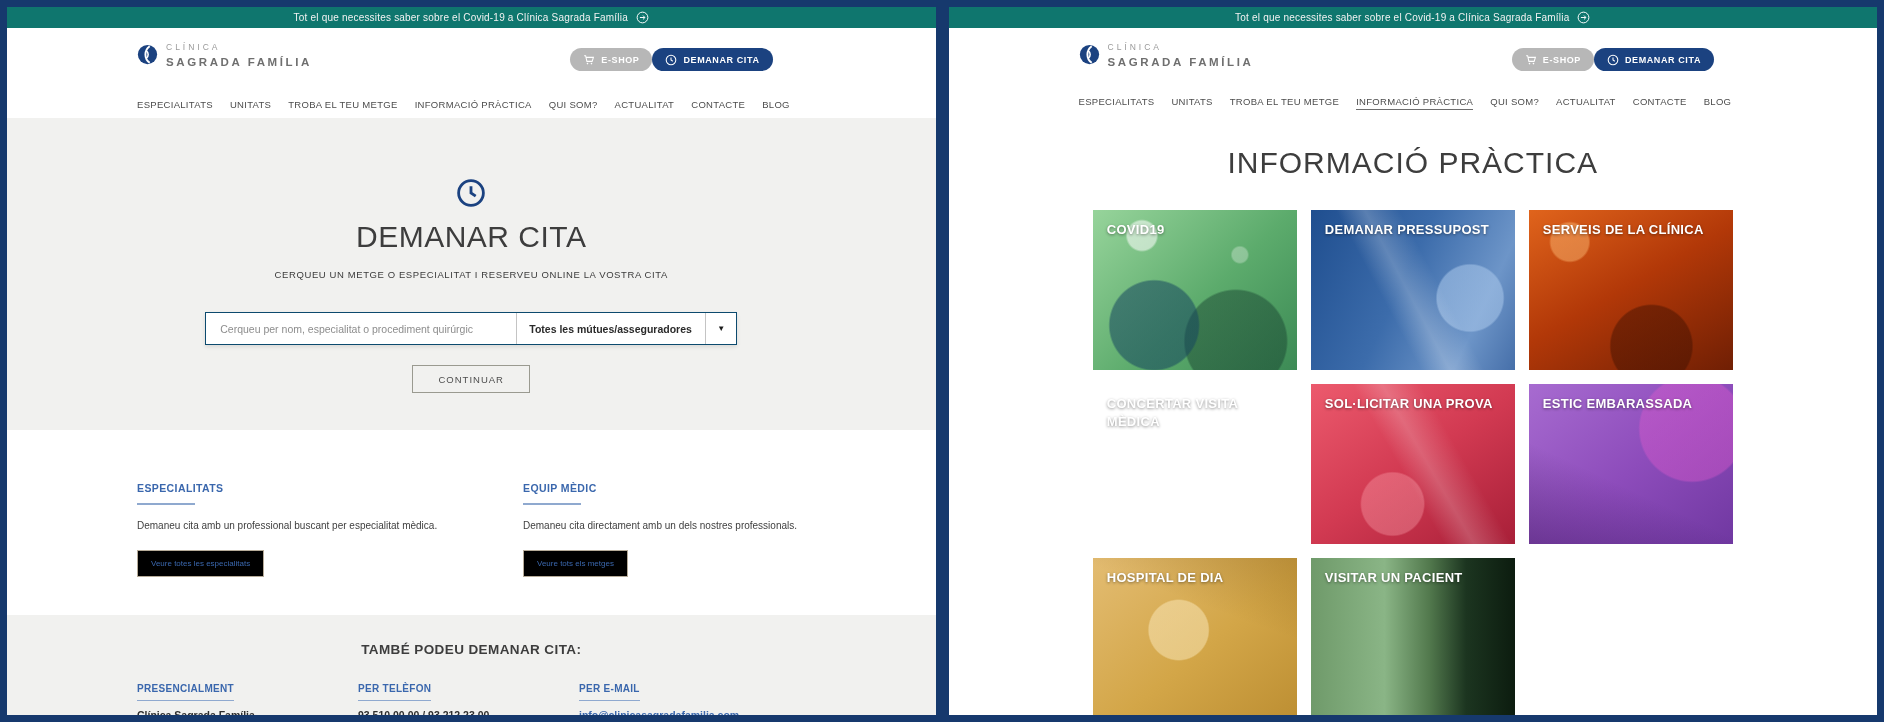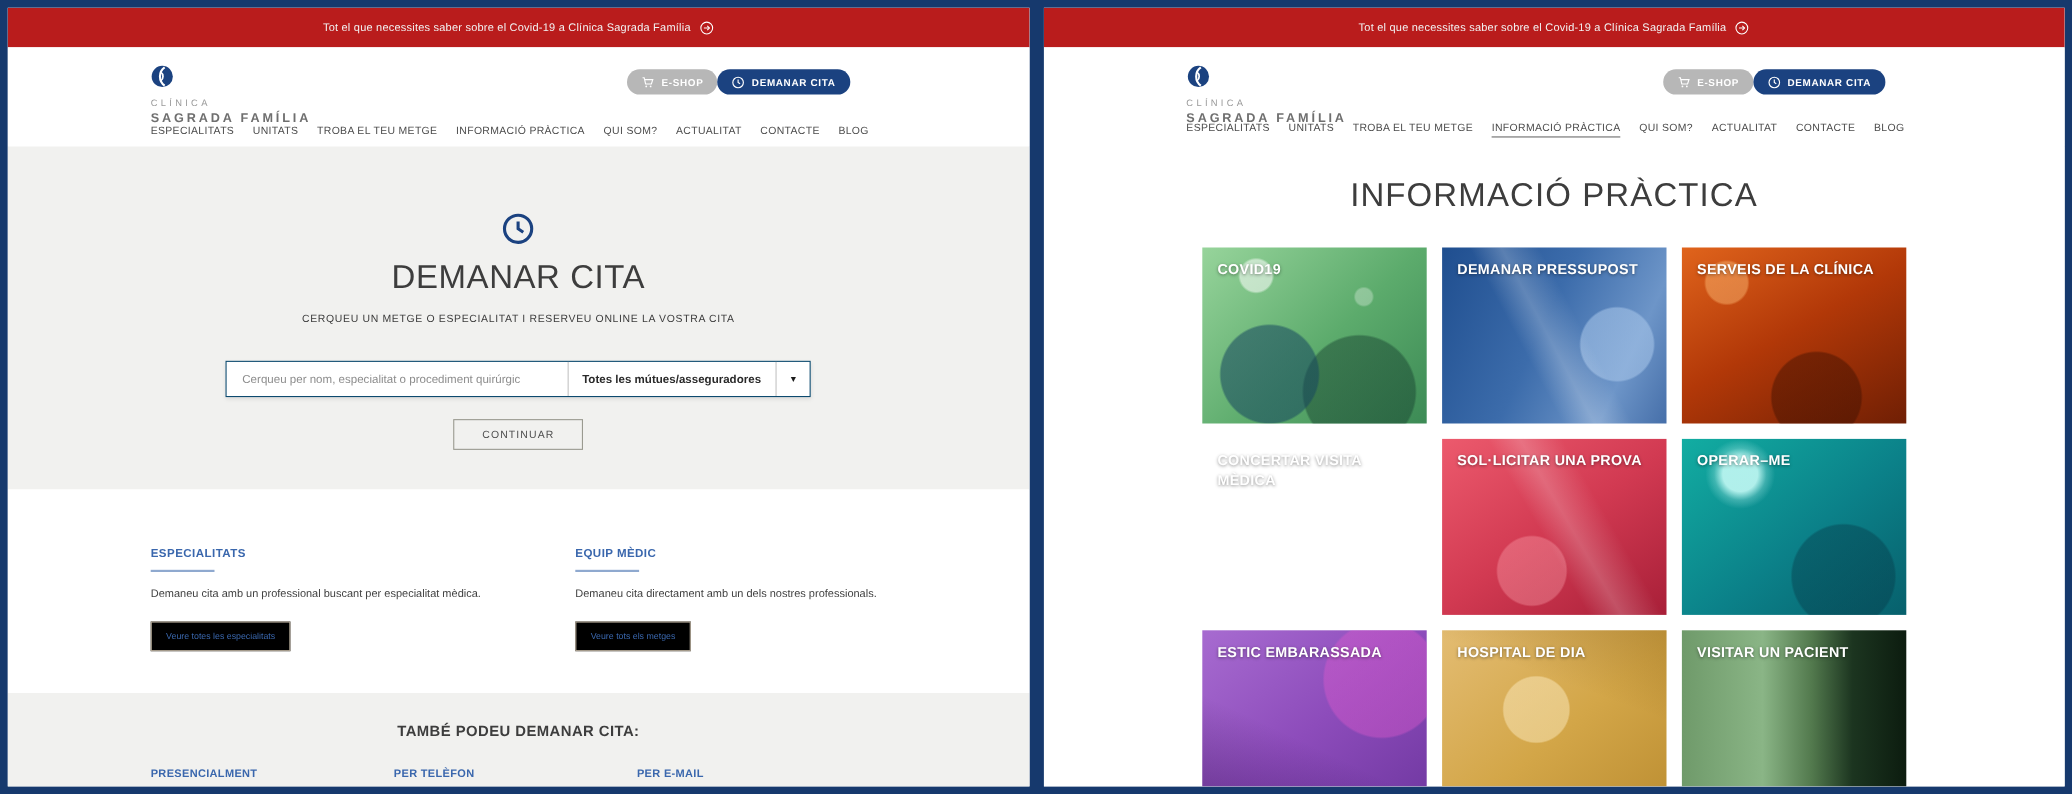--- a/index.html
+++ b/index.html
@@ -3,27 +3,27 @@
 <meta charset="utf-8">
 <style>
   * { margin:0; padding:0; box-sizing:border-box; }
   html,body { background:#0d2b55; }
   body { font-family:"Liberation Sans", sans-serif; }
 
   .frame { width:1884px; height:722px; background:#16396d; padding:7px; display:flex; gap:13px; }
   .panel { flex:1; background:#ffffff; overflow:hidden; display:flex; flex-direction:column; position:relative; }
 
   
-  .topbar { height:36px; background:#b91c1c; display:flex; align-items:center; justify-content:center; gap:8px; flex:none; }
+  .topbar { height:21px; background:#0f766e; display:flex; align-items:center; justify-content:center; gap:8px; flex:none; }
   .topbar-link { display:flex; align-items:center; gap:8px; color:#f2f2f2; font-size:10px; letter-spacing:.2px; cursor:pointer; }
   .arrow-circle { width:13px; height:13px; flex:none; }
 
   
   .hdr { height:90px; position:relative; flex:none; background:#fff; }
-  .logo { position:absolute; left:130px; top:14px; display:flex; gap:8px; align-items:flex-start; cursor:pointer;flex-direction:column; }
+  .logo { position:absolute; left:130px; top:14px; display:flex; gap:8px; align-items:flex-start; cursor:pointer; }
   .logo-mark { width:21px; height:21px; flex:none; margin-top:2px; }
   .logo-t1 { font-size:8.5px; letter-spacing:3px; color:#9a9a9a; }
   .logo-t2 { font-size:11.5px; letter-spacing:2.6px; color:#6f6f6f; font-weight:bold; margin-top:4px; }
   .pills { position:absolute; right:163px; top:20px; display:flex; }
   .pill { height:23px; border-radius:12px; display:flex; align-items:center; gap:6px; padding:0 13px; color:#fff; font-size:9px; font-weight:bold; letter-spacing:.6px; border:none; cursor:pointer; font-family:"Liberation Sans", sans-serif; }
   .pill-eshop { background:#b7b7b7; }
   .pill-cita  { background:#1b4280; }
   .pill svg { width:12px; height:12px; }
   .nav { position:absolute; left:130px; bottom:8px; display:flex; gap:17px; }
   .nav-item { font-size:9.5px; color:#4c4c4c; letter-spacing:.3px; cursor:pointer; text-decoration:none; white-space:nowrap; }
@@ -282,23 +282,20 @@
         </div>
         <div class="tile t-orange">
           <span class="tile-label">SERVEIS DE LA CLÍNICA</span>
         </div>
         <div class="tile t-doctor">
           <span class="tile-label">CONCERTAR VISITA MÈDICA</span>
         </div>
         <div class="tile t-red">
           <span class="tile-label">SOL·LICITAR UNA PROVA</span>
         </div>
-        <div class="tile t-teal">
-          <span class="tile-label">OPERAR–ME</span>
-        </div>
         <div class="tile t-purple">
           <span class="tile-label">ESTIC EMBARASSADA</span>
         </div>
         <div class="tile t-amber">
           <span class="tile-label">HOSPITAL DE DIA</span>
         </div>
         <div class="tile t-dgreen">
           <span class="tile-label">VISITAR UN PACIENT</span>
         </div>
       </div>

